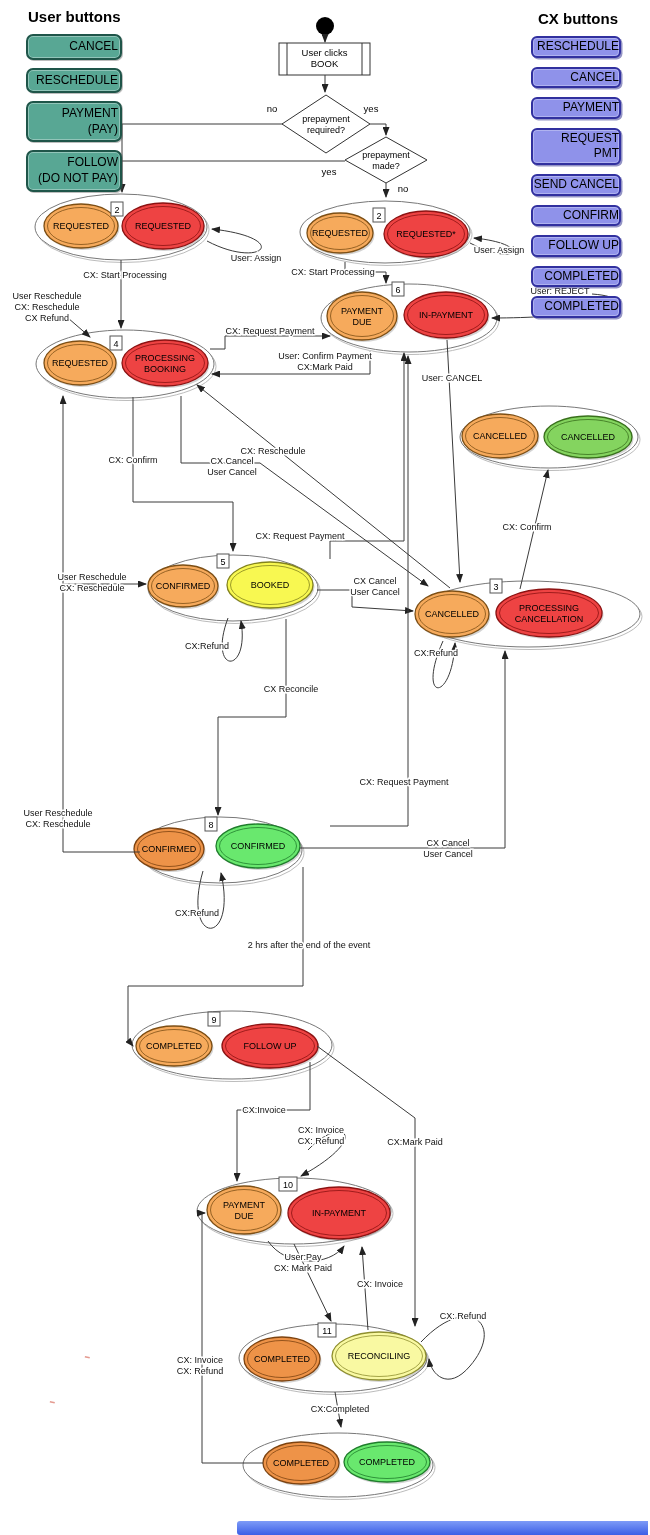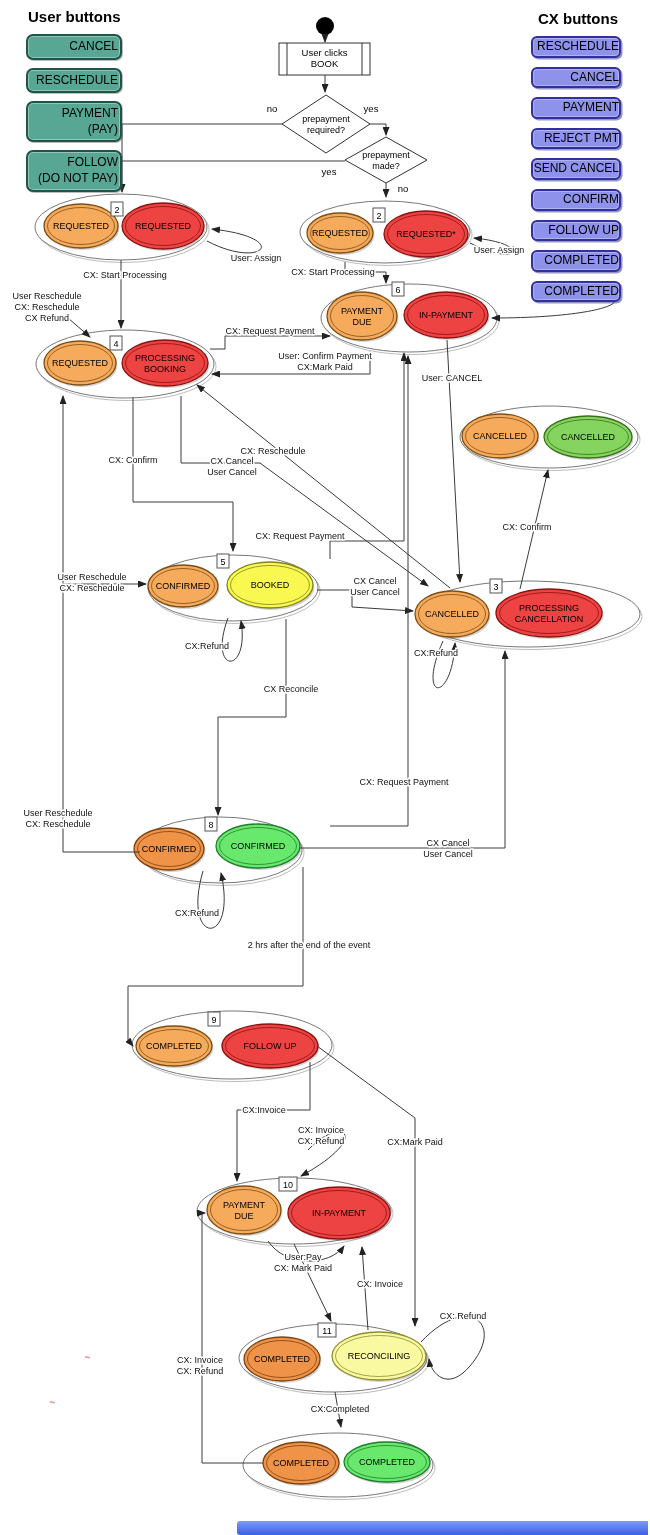--- a/index.html
+++ b/index.html
@@ -35,21 +35,21 @@
 (DO NOT PAY)</div>
       </div>
   </div>
 
   <div class="col cx-col">
     <div class="col-title">CX buttons</div>
     <div id="cx-btns">
         <div class="btn cx">RESCHEDULE</div>
         <div class="btn cx">CANCEL</div>
         <div class="btn cx">PAYMENT</div>
-        <div class="btn cx">REJECT PMT</div>
+        <div class="btn cx">REQUEST PMT</div>
         <div class="btn cx">SEND CANCEL</div>
         <div class="btn cx">CONFIRM</div>
         <div class="btn cx">FOLLOW UP</div>
         <div class="btn cx">COMPLETED</div>
         <div class="btn cx">COMPLETED</div>
       </div>
   </div>
 
   <svg id="diagram" width="650" height="1535" viewBox="0 0 650 1535">
       <defs>

